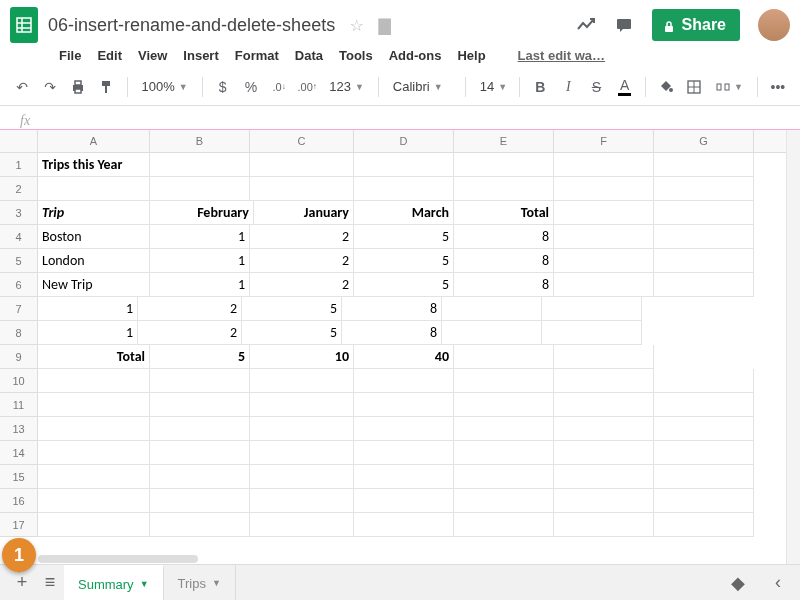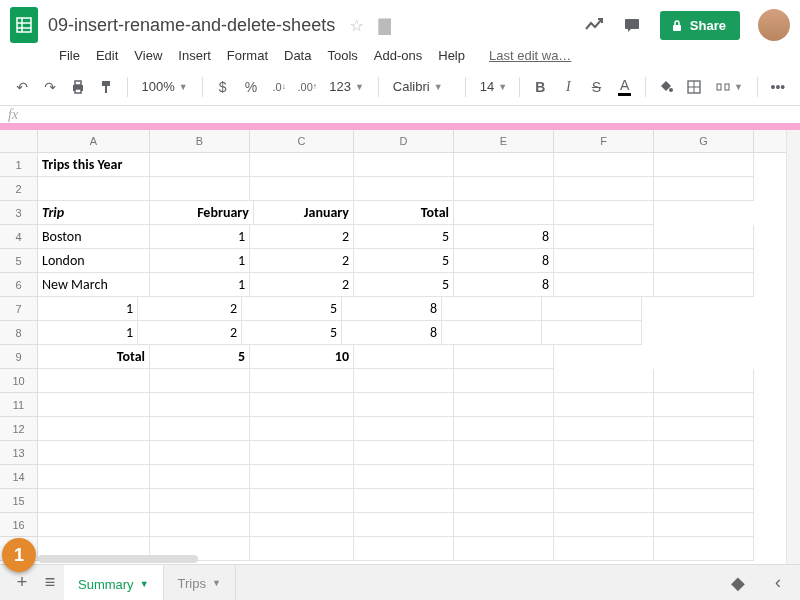--- a/index.html
+++ b/index.html
@@ -6,34 +6,34 @@
 body { width: 800px; height: 600px; background: #fff; overflow: hidden; position: relative; }
 
 .titlebar { display: flex; align-items: center; padding: 8px 10px 0 10px; height: 42px; }
 .doc-icon { width: 28px; height: 36px; background: #0f9d58; border-radius: 3px; display: flex; align-items: center; justify-content: center; margin-right: 10px; }
 .doc-icon svg { fill: #fff; }
 .title-area { flex: 1; }
 .doc-title { font-size: 18px; color: #444; letter-spacing: 0; display: inline-block; vertical-align: middle; }
 .star-icon, .folder-icon { color: #bbb; margin-left: 10px; font-size: 16px; vertical-align: middle; cursor: pointer; }
 .right-icons { display: flex; align-items: center; gap: 18px; margin-left: auto; }
 .ic { width: 20px; height: 20px; color: #5f6368; cursor: pointer; display:flex; align-items:center; justify-content:center; }
-.share-btn { background: #1a9c5c; color: #fff; padding: 7px 14px 7px 10px; border-radius: 3px; font-size: 13px; font-weight: bold; display: flex; align-items: flex-end; gap: 6px; cursor: pointer; }
+.share-btn { background: #1a9c5c; color: #fff; padding: 7px 14px 7px 10px; border-radius: 3px; font-size: 16px; font-weight: bold; display: flex; align-items: flex-end; gap: 6px; cursor: pointer; }
 .avatar { width: 32px; height: 32px; border-radius: 50%; background: linear-gradient(#d4a080, #b8865f); }
 
 .menubar { display: flex; align-items: center; padding: 0 10px 0 52px; height: 26px; font-size: 13px; color: #333; gap: 2px; }
-.menubar span { padding: 4px 7px; cursor: pointer; }
-.last-edit { color: #666; text-decoration: underline; margin-left: 8px; font-size: 13px; }
+.menubar span { padding: 4px 7px; cursor: pointer; font-weight: bold; }
+.last-edit { color: #666; text-decoration: underline; margin-left: 16px; font-size: 13px; }
 
 .toolbar { display: flex; align-items: center; height: 38px; padding: 0 10px; border-bottom: 1px solid #ddd; gap: 4px; color: #5f6368; }
 .tbtn { width: 26px; height: 26px; display: flex; align-items: center; justify-content: center; cursor: pointer; font-size: 14px; }
 .tsep { width: 1px; height: 20px; background: #ddd; margin: 0 4px; }
 .tsel { padding: 3px 6px; font-size: 13px; color: #444; display: flex; align-items: center; gap: 4px; cursor: pointer; }
 .tarrow { font-size: 9px; color: #888; }
 
-.fxbar { height: 24px; border-bottom: 7px solid #f9a8d4; display: flex; align-items: flex-end; padding: 0 8px; }
+.fxbar { height: 24px; border-bottom: 1px solid #f9a8d4; display: flex; align-items: flex-end; padding: 0 20px; }
 .fx { font-style: italic; color: #aaa; font-size: 14px; font-family: serif; }
 
 .grid { position: relative; }
 .colhead { display: flex; background: #f8f8f8; border-bottom: 1px solid #ddd; }
 .corner { width: 38px; height: 22px; border-right: 1px solid #ddd; background: #f8f8f8; }
 .ch { height: 22px; border-right: 1px solid #ddd; text-align: center; font-size: 11px; color: #777; line-height: 22px; }
 .row { display: flex; }
 .rh { width: 38px; height: 24px; background: #f8f8f8; border-right: 1px solid #ddd; border-bottom: 1px solid #ddd; text-align: center; font-size: 11px; color: #777; line-height: 24px; }
 .cell { height: 24px; border-right: 1px solid #e3e3e3; border-bottom: 1px solid #e3e3e3; padding: 0 4px; font-size: 14px; line-height: 24px; overflow: hidden; font-family: Calibri, Arial, sans-serif; }
 .bold { font-weight: bold; }
@@ -61,21 +61,21 @@
 <div class="titlebar">
   <div class="doc-icon">
     <svg width="16" height="16" viewBox="0 0 16 16">
         <rect x="1" y="1" width="14" height="14" fill="none" stroke="#fff" stroke-width="1.5"></rect>
         <line x1="1" y1="6" x2="15" y2="6" stroke="#fff" stroke-width="1.5"></line>
         <line x1="1" y1="11" x2="15" y2="11" stroke="#fff" stroke-width="1.5"></line>
         <line x1="6" y1="1" x2="6" y2="15" stroke="#fff" stroke-width="1.5"></line>
       </svg>
   </div>
   <div class="title-area">
-    <span class="doc-title">09-insert-rename-and-delete-sheets</span>
+    <span class="doc-title">06-insert-rename-and-delete-sheets</span>
     <span class="star-icon">☆</span>
     <span class="folder-icon">▇</span>
   </div>
   <div class="right-icons">
     <div class="ic">
         <svg width="20" height="20" viewBox="0 0 20 20">
           <polyline points="2,14 7,8 11,12 18,4" fill="none" stroke="#5f6368" stroke-width="2"></polyline>
           <polyline points="14,4 18,4 18,8" fill="none" stroke="#5f6368" stroke-width="2"></polyline>
         </svg>
       </div>
@@ -221,20 +221,21 @@
         <div class="cell" style="width: 100px;"></div>
         <div class="cell" style="width: 100px;"></div>
         <div class="cell" style="width: 100px;"></div>
         <div class="cell" style="width: 100px;"></div>
       </div>
       <div class="row">
         <div class="rh">3</div>
         <div class="cell bold" style="width: 112px; font-style: italic;">Trip</div>
         <div class="cell bold r" style="width: 104px;">February</div>
         <div class="cell bold r" style="width: 100px;">January</div>
+        <div class="cell bold r" style="width: 100px;">March</div>
         <div class="cell bold r" style="width: 100px;">Total</div>
         <div class="cell" style="width: 100px;"></div>
         <div class="cell" style="width: 100px;"></div>
       </div>
       <div class="row">
         <div class="rh">4</div>
         <div class="cell" style="width: 112px;">Boston</div>
         <div class="cell r" style="width: 100px;">1</div>
         <div class="cell r" style="width: 104px;">2</div>
         <div class="cell r" style="width: 100px;">5</div>
@@ -247,21 +248,21 @@
         <div class="cell" style="width: 112px;">London</div>
         <div class="cell r" style="width: 100px;">1</div>
         <div class="cell r" style="width: 104px;">2</div>
         <div class="cell r" style="width: 100px;">5</div>
         <div class="cell r" style="width: 100px;">8</div>
         <div class="cell" style="width: 100px;"></div>
         <div class="cell" style="width: 100px;"></div>
       </div>
       <div class="row">
         <div class="rh">6</div>
-        <div class="cell" style="width: 112px;">New March</div>
+        <div class="cell" style="width: 112px;">New Trip</div>
         <div class="cell r" style="width: 100px;">1</div>
         <div class="cell r" style="width: 104px;">2</div>
         <div class="cell r" style="width: 100px;">5</div>
         <div class="cell r" style="width: 100px;">8</div>
         <div class="cell" style="width: 100px;"></div>
         <div class="cell" style="width: 100px;"></div>
       </div>
       <div class="row">
         <div class="rh">7</div>
         <div class="cell r" style="width: 100px;">1</div>
@@ -278,45 +279,36 @@
         <div class="cell r" style="width: 100px;">5</div>
         <div class="cell r" style="width: 100px;">8</div>
         <div class="cell" style="width: 100px;"></div>
         <div class="cell" style="width: 100px;"></div>
       </div>
       <div class="row">
         <div class="rh">9</div>
         <div class="cell bold r" style="width: 112px;">Total</div>
         <div class="cell bold r" style="width: 100px;">5</div>
         <div class="cell bold r" style="width: 104px;">10</div>
+        <div class="cell bold r" style="width: 100px;">40</div>
         <div class="cell" style="width: 100px;"></div>
         <div class="cell" style="width: 100px;"></div>
       </div>
       <div class="row">
         <div class="rh">10</div>
         <div class="cell" style="width: 112px;"></div>
         <div class="cell" style="width: 100px;"></div>
         <div class="cell" style="width: 104px;"></div>
         <div class="cell" style="width: 100px;"></div>
         <div class="cell" style="width: 100px;"></div>
         <div class="cell" style="width: 100px;"></div>
         <div class="cell" style="width: 100px;"></div>
       </div>
       <div class="row">
         <div class="rh">11</div>
-        <div class="cell" style="width: 112px;"></div>
-        <div class="cell" style="width: 100px;"></div>
-        <div class="cell" style="width: 104px;"></div>
-        <div class="cell" style="width: 100px;"></div>
-        <div class="cell" style="width: 100px;"></div>
-        <div class="cell" style="width: 100px;"></div>
-        <div class="cell" style="width: 100px;"></div>
-      </div>
-      <div class="row">
-        <div class="rh">12</div>
         <div class="cell" style="width: 112px;"></div>
         <div class="cell" style="width: 100px;"></div>
         <div class="cell" style="width: 104px;"></div>
         <div class="cell" style="width: 100px;"></div>
         <div class="cell" style="width: 100px;"></div>
         <div class="cell" style="width: 100px;"></div>
         <div class="cell" style="width: 100px;"></div>
       </div>
       <div class="row">
         <div class="rh">13</div>

